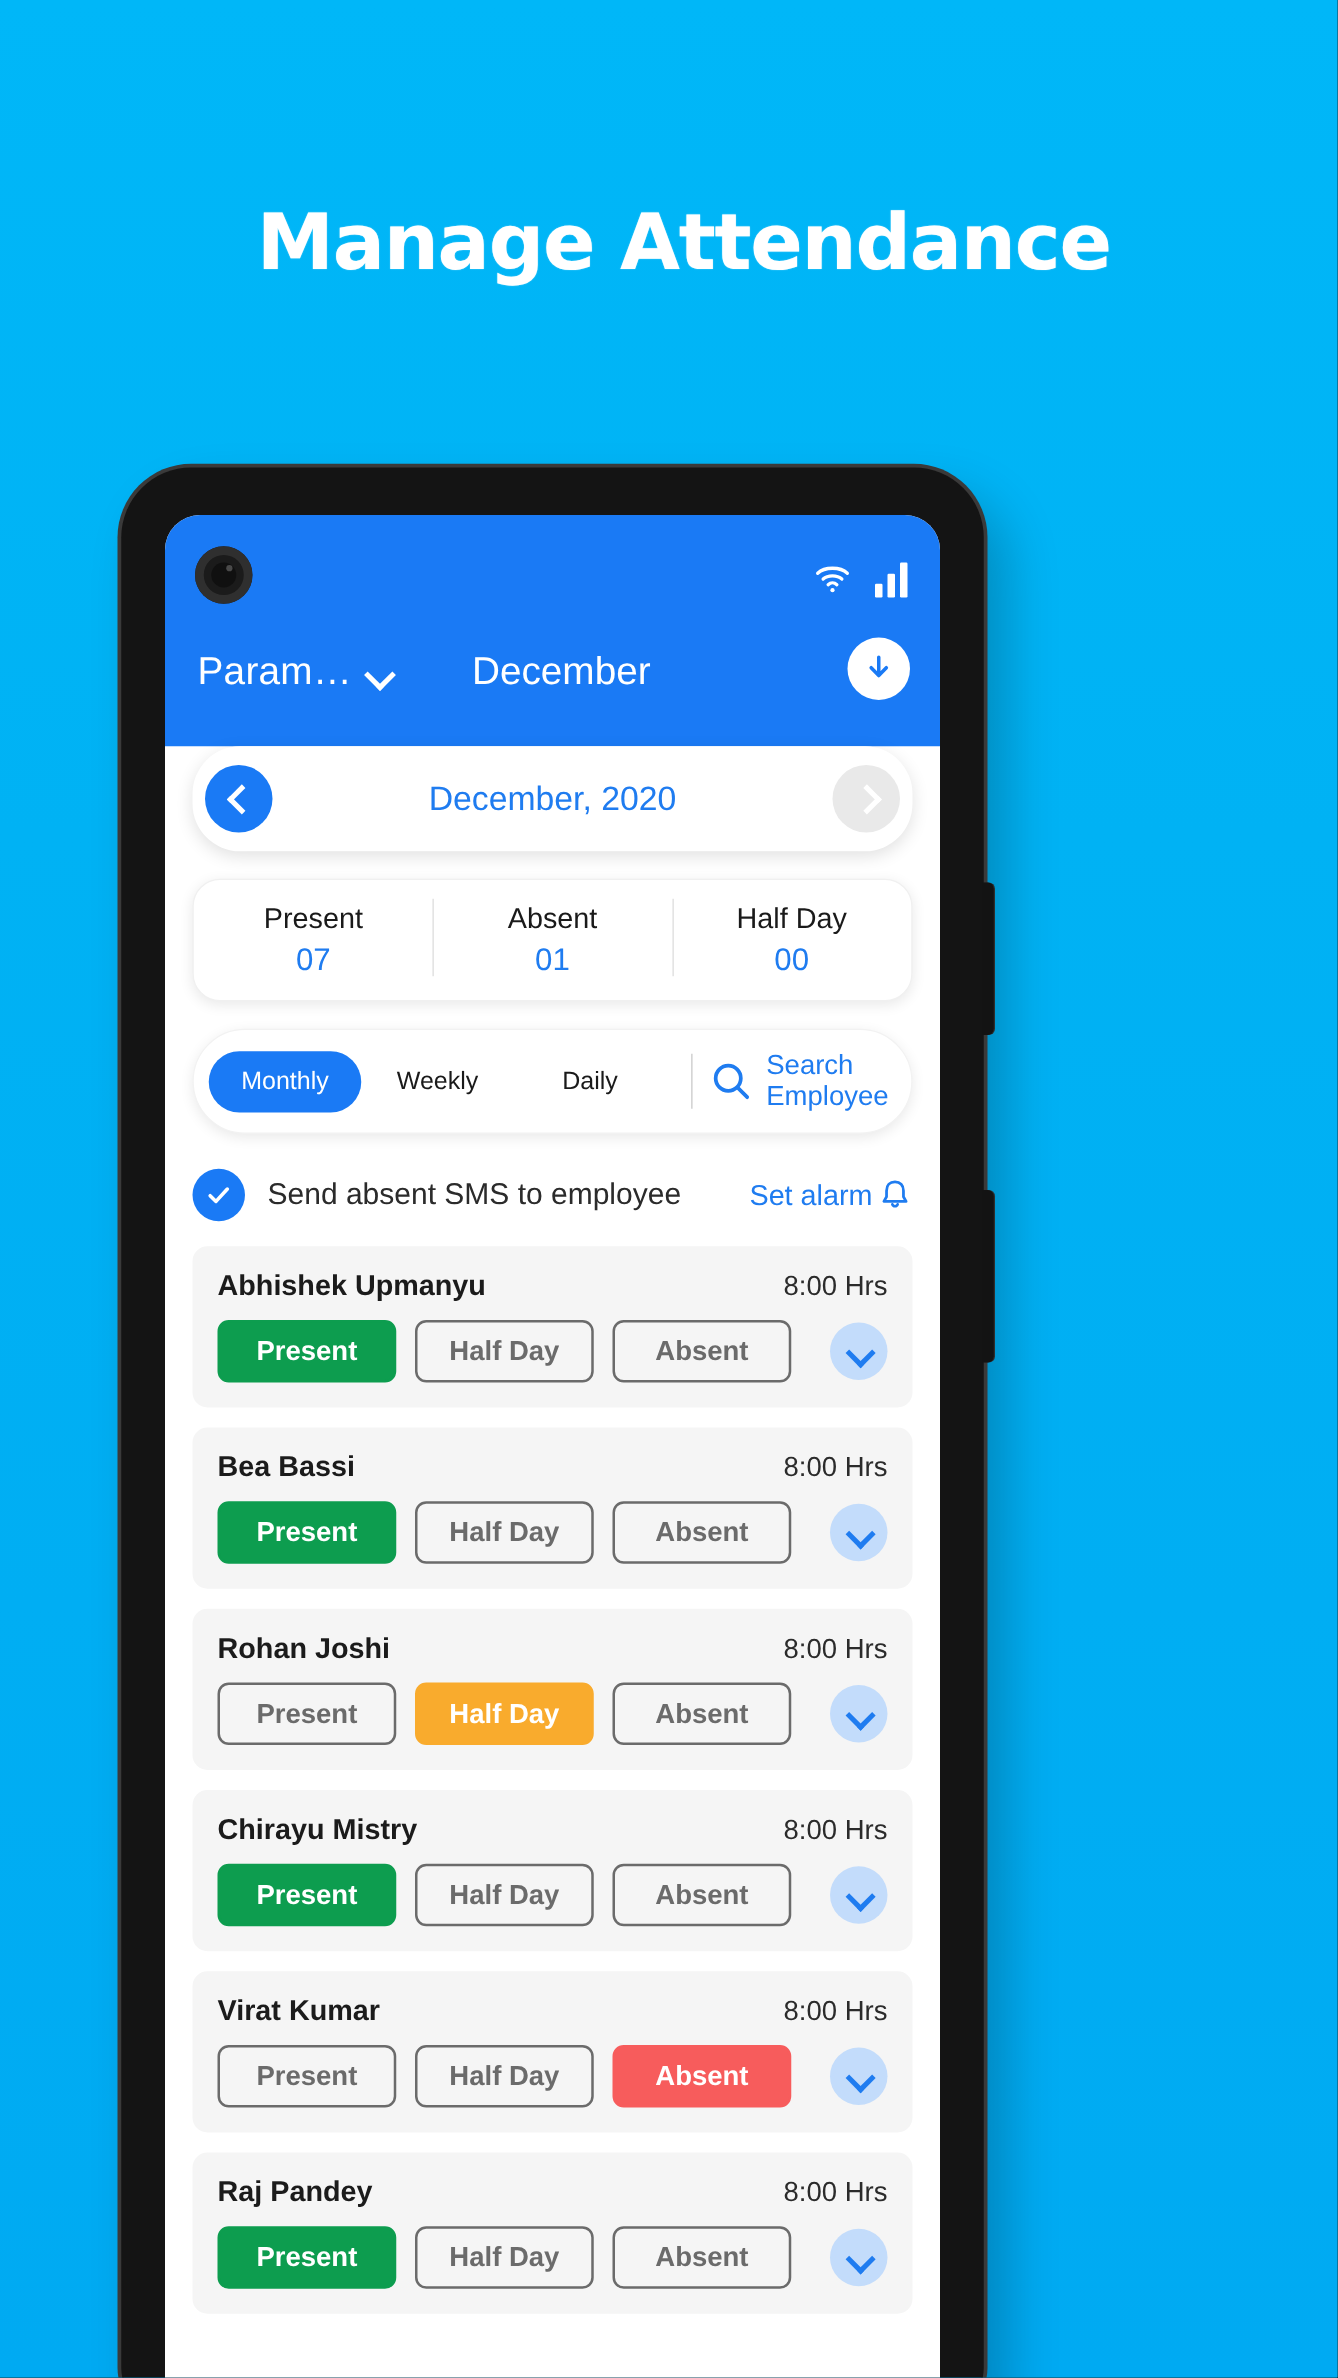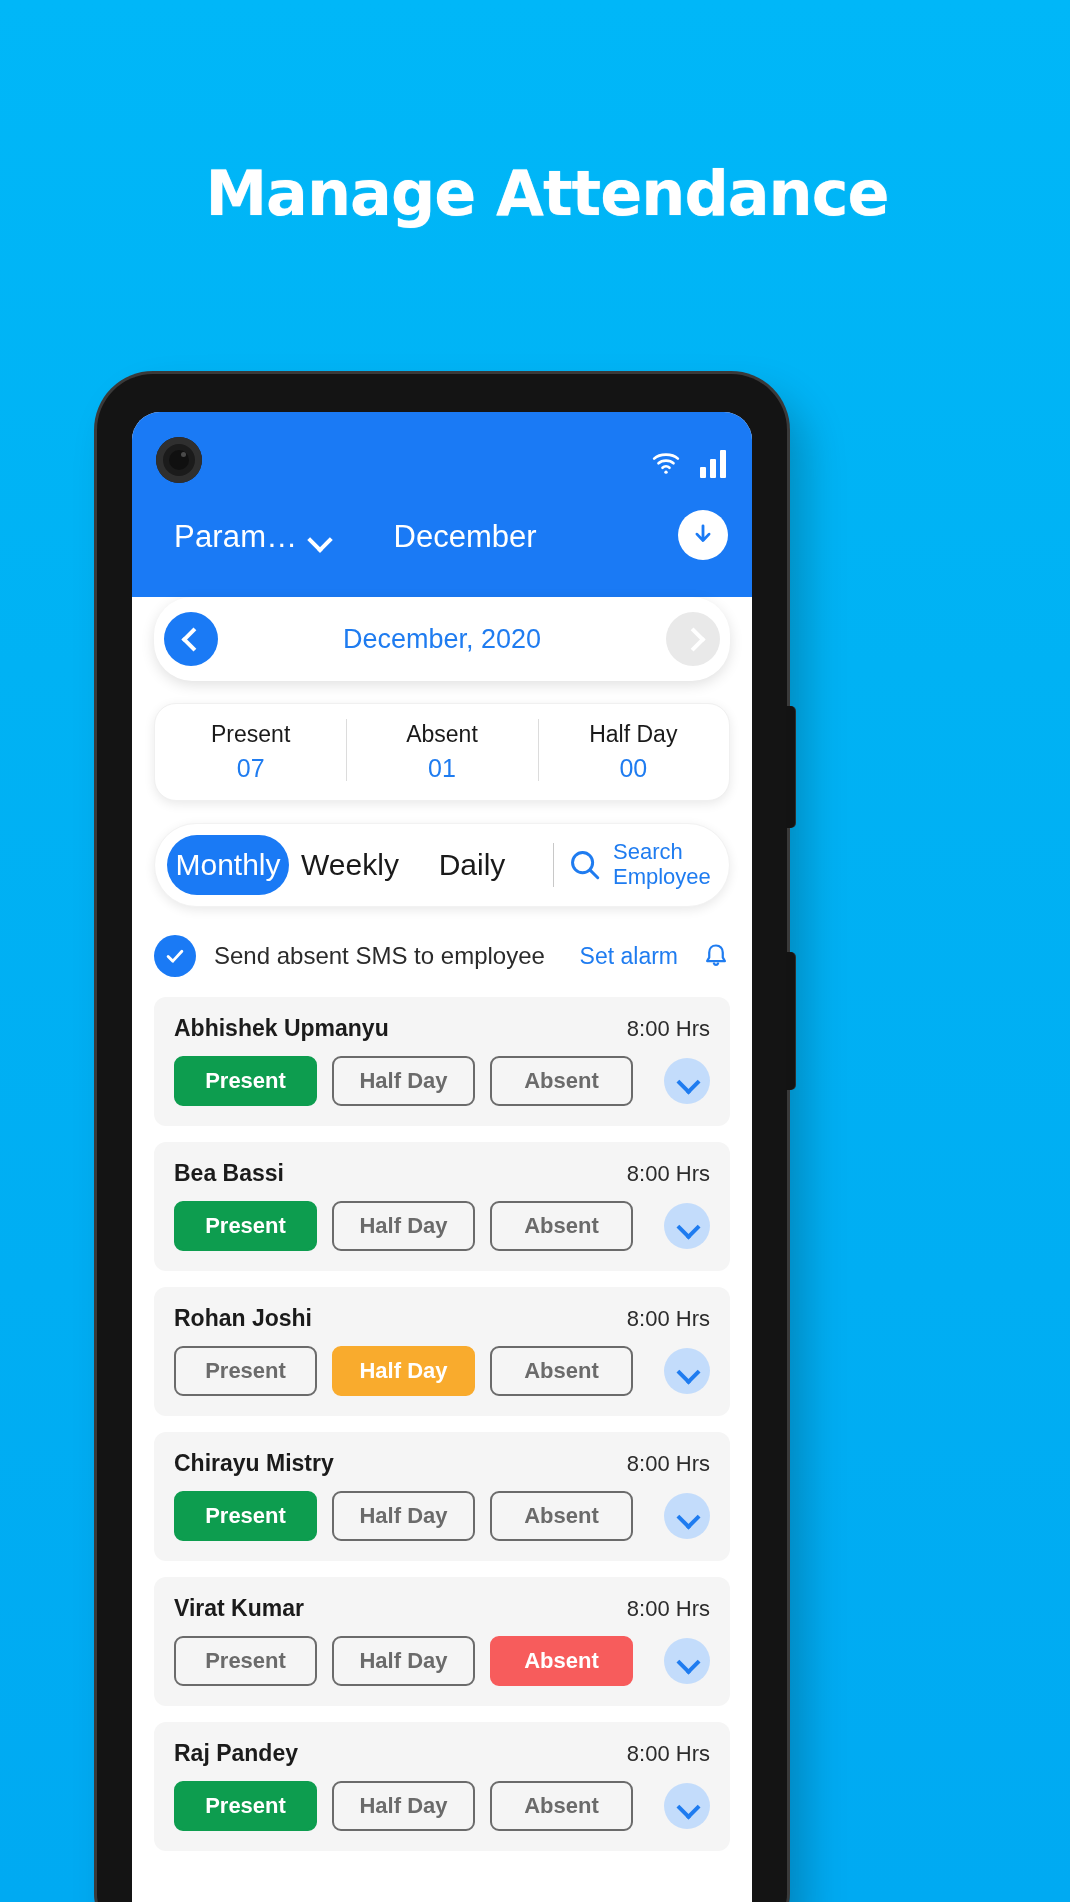--- a/index.html
+++ b/index.html
@@ -125,21 +125,21 @@
   }
   .wifi-icon { width: 40px; height: 30px; }
   .signal-icon { display: flex; align-items: flex-end; gap: 4px; height: 30px; }
   .signal-icon i { display: block; width: 6px; background: #ffffff; border-radius: 1px; }
   .signal-icon i:nth-child(1) { height: 11px; }
   .signal-icon i:nth-child(2) { height: 19px; }
   .signal-icon i:nth-child(3) { height: 28px; }
 
   .header-row {
     position: absolute;
-    left: 16px; right: 0;
+    left: 0; right: 0;
     top: 95px;
     height: 60px;
     display: flex;
     align-items: center;
   }
   .company-sel {
     display: flex;
     align-items: center;
     gap: 12px;
     margin-left: 26px;
@@ -269,21 +269,21 @@
     height: 84px;
     background: #ffffff;
     border: 1px solid #f2f2f2;
     border-radius: 42px;
     box-shadow: 0 3px 11px rgba(0,0,0,0.09);
     display: flex;
     align-items: center;
     padding: 0 12px;
   }
   .tab {
-    font-size: 30px;
+    font-size: 20px;
     color: #1a1a1a;
     padding: 13px 0;
     text-align: center;
     width: 122px;
     border-radius: 30px;
     cursor: pointer;
   }
   .tab.active { background: #1a7af5; color: #ffffff; }
   .tab-sep { width: 1px; height: 44px; background: #c8c8c8; margin: 0 14px 0 20px; }
   .search-emp {
@@ -318,21 +318,21 @@
   .checkbox svg { width: 22px; height: 22px; }
   .sms-text {
     margin-left: 18px;
     font-size: 24px;
     color: #2b2b2b;
   }
   .sms-right {
     margin-left: auto;
     display: flex;
     align-items: center;
-    gap: 24px;
+    gap: 4px;
   }
   .set-alarm { color: #1f7cf0; font-size: 23px; cursor: pointer; }
   .bell-icon { width: 28px; height: 30px; }
 
   
   .emp-list { margin-top: 18px; }
   .emp-card {
     background: #f5f5f5;
     border-radius: 12px;
     padding: 18px 20px 20px 20px;

